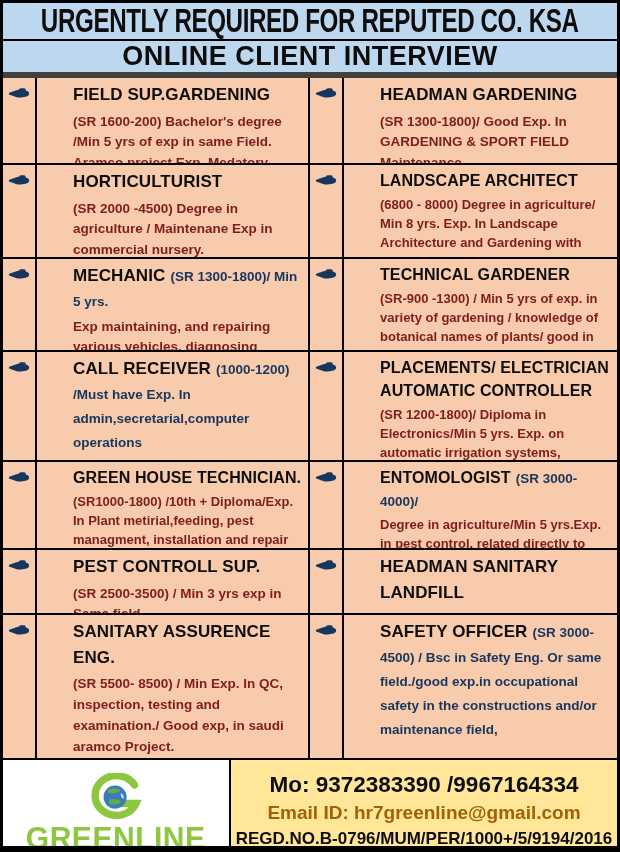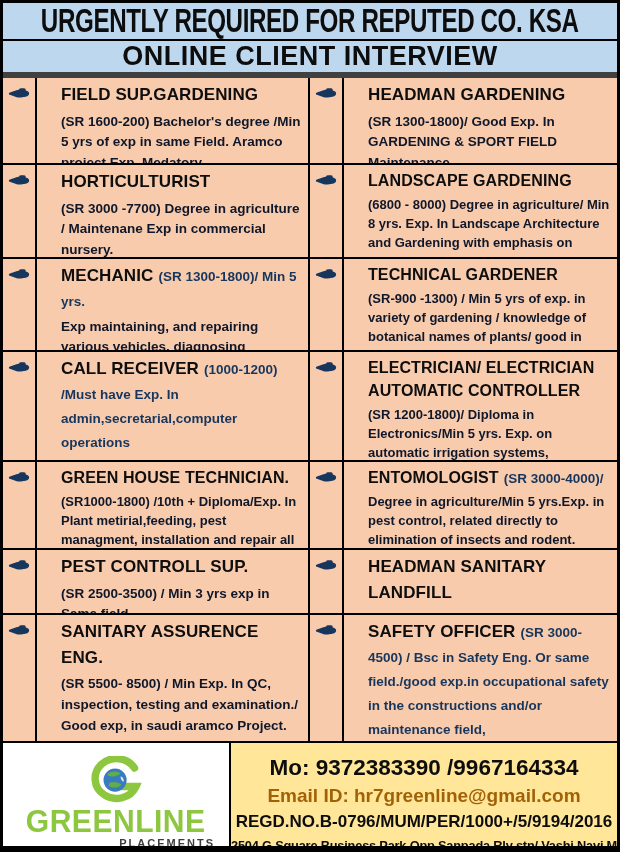--- a/index.html
+++ b/index.html
@@ -19,26 +19,26 @@
   }
   .hdr2 .t{font-size:27px;font-weight:800;color:#0d0d0d;letter-spacing:0.5px;white-space:nowrap;}
   
   .jobs{
     flex:1;display:grid;grid-template-columns:1fr 1fr;
     grid-template-rows:87px 94px 93px 110px 88px 65px 1fr;
   }
   .cell{border-bottom:2px solid #000;display:flex;overflow:hidden;background:#f8cbad;}
   .cell.cl{border-right:2px solid #000;}
   .icol{width:32px;flex:0 0 32px;border-right:2px solid #000;display:flex;justify-content:center;align-items:flex-start;padding-top:9px;}
-  .jt{padding:4px 4px 0 24px;min-width:0;}
+  .jt{padding:4px 4px 0 24px;min-width:0;margin-left:12px;}
   .l1{margin:0;line-height:1.5;}
   .ti{font-size:17px;font-weight:800;color:#0e0e0e;letter-spacing:0.1px;}
   .sa{font-size:13.5px;font-weight:700;color:#17365d;margin-left:5px;}
   .sa:empty{display:none;}
-  .de{font-size:13.5px;font-weight:700;color:#0f172a;line-height:1.55;margin:4px 0 0;}
+  .de{font-size:13.5px;font-weight:700;color:#7f1d1d;line-height:1.55;margin:4px 0 0;}
   .de:empty{display:none;}
   .tight .ti{font-size:16px;}
   .tight .l1{line-height:1.45;}
   .tight .de{font-size:13px;line-height:1.46;}
   
   .footer{height:119px;flex:0 0 119px;display:flex;}
   .logo-cell{
     width:228px;flex:0 0 228px;background:#ffffff;border-right:2px solid #000;
     display:flex;flex-direction:column;align-items:center;justify-content:center;padding-top:2px;box-sizing:border-box;text-align:right;
   }
@@ -92,32 +92,32 @@
 
     <div class="cell cl">
       <div class="icol">
           <svg class="hand" width="22" height="13" viewBox="0 0 26 14">
             <path d="M1,7.2 C1,6.6 1.5,6.1 2.3,5.8 L10,3.2 C12,2.4 14.5,2 16.5,2.4 L21,3.4 C23.8,4 25,5.4 25,7 C25,8.7 23.6,10.2 20.8,10.7 L15,11.7 C13,12 11,11.6 9.5,11 L2.2,8.6 C1.4,8.3 1,7.8 1,7.2 Z" fill="#17365d"></path>
             <rect x="13" y="0.8" width="8" height="4" rx="2" fill="#17365d"></rect>
           </svg>
         </div>
       <div class="jt">
           <p class="l1"><span class="ti">HORTICULTURIST</span></p>
-          <p class="de">(SR 3000 -7700)  Degree in agriculture / Maintenane Exp in commercial nursery.</p>
-        </div>
-    </div>
-    <div class="cell tight">
-      <div class="icol">
-          <svg class="hand" width="22" height="13" viewBox="0 0 26 14">
-            <path d="M1,7.2 C1,6.6 1.5,6.1 2.3,5.8 L10,3.2 C12,2.4 14.5,2 16.5,2.4 L21,3.4 C23.8,4 25,5.4 25,7 C25,8.7 23.6,10.2 20.8,10.7 L15,11.7 C13,12 11,11.6 9.5,11 L2.2,8.6 C1.4,8.3 1,7.8 1,7.2 Z" fill="#17365d"></path>
-            <rect x="13" y="0.8" width="8" height="4" rx="2" fill="#17365d"></rect>
-          </svg>
-        </div>
-      <div class="jt">
-          <p class="l1"><span class="ti">LANDSCAPE GARDENING</span></p>
+          <p class="de">(SR 2000 -4500)  Degree in agriculture / Maintenane Exp in commercial nursery.</p>
+        </div>
+    </div>
+    <div class="cell tight">
+      <div class="icol">
+          <svg class="hand" width="22" height="13" viewBox="0 0 26 14">
+            <path d="M1,7.2 C1,6.6 1.5,6.1 2.3,5.8 L10,3.2 C12,2.4 14.5,2 16.5,2.4 L21,3.4 C23.8,4 25,5.4 25,7 C25,8.7 23.6,10.2 20.8,10.7 L15,11.7 C13,12 11,11.6 9.5,11 L2.2,8.6 C1.4,8.3 1,7.8 1,7.2 Z" fill="#17365d"></path>
+            <rect x="13" y="0.8" width="8" height="4" rx="2" fill="#17365d"></rect>
+          </svg>
+        </div>
+      <div class="jt">
+          <p class="l1"><span class="ti">LANDSCAPE ARCHITECT</span></p>
           <p class="de">(6800 - 8000)  Degree in agriculture/ Min 8 yrs. Exp. In  Landscape Architecture and Gardening with emphasis on residential and recreational site development</p>
         </div>
     </div>
 
     <div class="cell cl">
       <div class="icol">
           <svg class="hand" width="22" height="13" viewBox="0 0 26 14">
             <path d="M1,7.2 C1,6.6 1.5,6.1 2.3,5.8 L10,3.2 C12,2.4 14.5,2 16.5,2.4 L21,3.4 C23.8,4 25,5.4 25,7 C25,8.7 23.6,10.2 20.8,10.7 L15,11.7 C13,12 11,11.6 9.5,11 L2.2,8.6 C1.4,8.3 1,7.8 1,7.2 Z" fill="#17365d"></path>
             <rect x="13" y="0.8" width="8" height="4" rx="2" fill="#17365d"></rect>
           </svg>
@@ -152,21 +152,21 @@
         </div>
     </div>
     <div class="cell tight">
       <div class="icol">
           <svg class="hand" width="22" height="13" viewBox="0 0 26 14">
             <path d="M1,7.2 C1,6.6 1.5,6.1 2.3,5.8 L10,3.2 C12,2.4 14.5,2 16.5,2.4 L21,3.4 C23.8,4 25,5.4 25,7 C25,8.7 23.6,10.2 20.8,10.7 L15,11.7 C13,12 11,11.6 9.5,11 L2.2,8.6 C1.4,8.3 1,7.8 1,7.2 Z" fill="#17365d"></path>
             <rect x="13" y="0.8" width="8" height="4" rx="2" fill="#17365d"></rect>
           </svg>
         </div>
       <div class="jt">
-          <p class="l1"><span class="ti">ELECTRICIAN/ ELECTRICIAN AUTOMATIC CONTROLLER</span></p>
+          <p class="l1"><span class="ti">PLACEMENTS/ ELECTRICIAN AUTOMATIC CONTROLLER</span></p>
           <p class="de">(SR 1200-1800)/ Diploma in Electronics/Min 5 yrs. Exp. on automatic irrigation systems, installation and maintenance</p>
         </div>
     </div>
 
     <div class="cell cl tight">
       <div class="icol">
           <svg class="hand" width="22" height="13" viewBox="0 0 26 14">
             <path d="M1,7.2 C1,6.6 1.5,6.1 2.3,5.8 L10,3.2 C12,2.4 14.5,2 16.5,2.4 L21,3.4 C23.8,4 25,5.4 25,7 C25,8.7 23.6,10.2 20.8,10.7 L15,11.7 C13,12 11,11.6 9.5,11 L2.2,8.6 C1.4,8.3 1,7.8 1,7.2 Z" fill="#17365d"></path>
             <rect x="13" y="0.8" width="8" height="4" rx="2" fill="#17365d"></rect>
           </svg>

